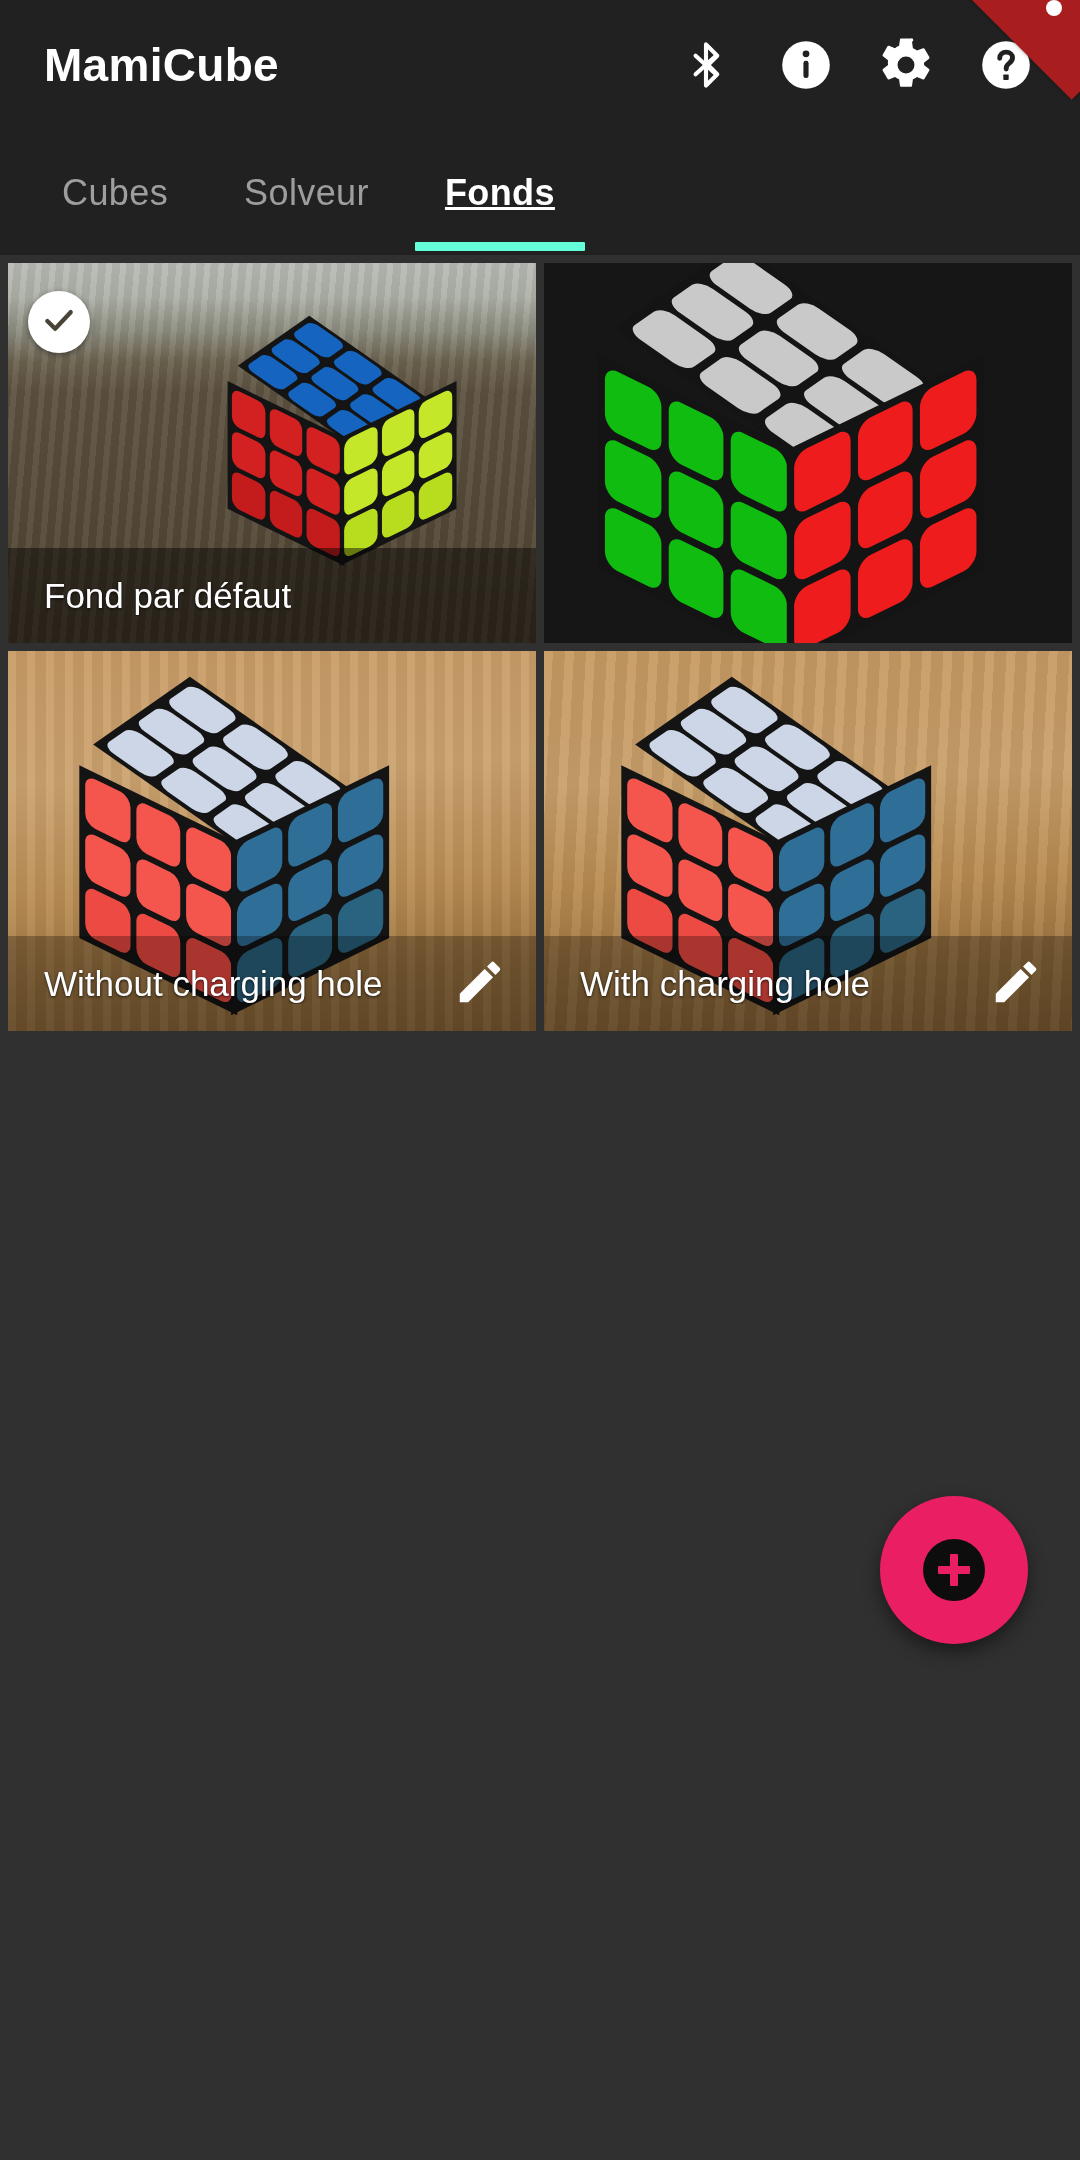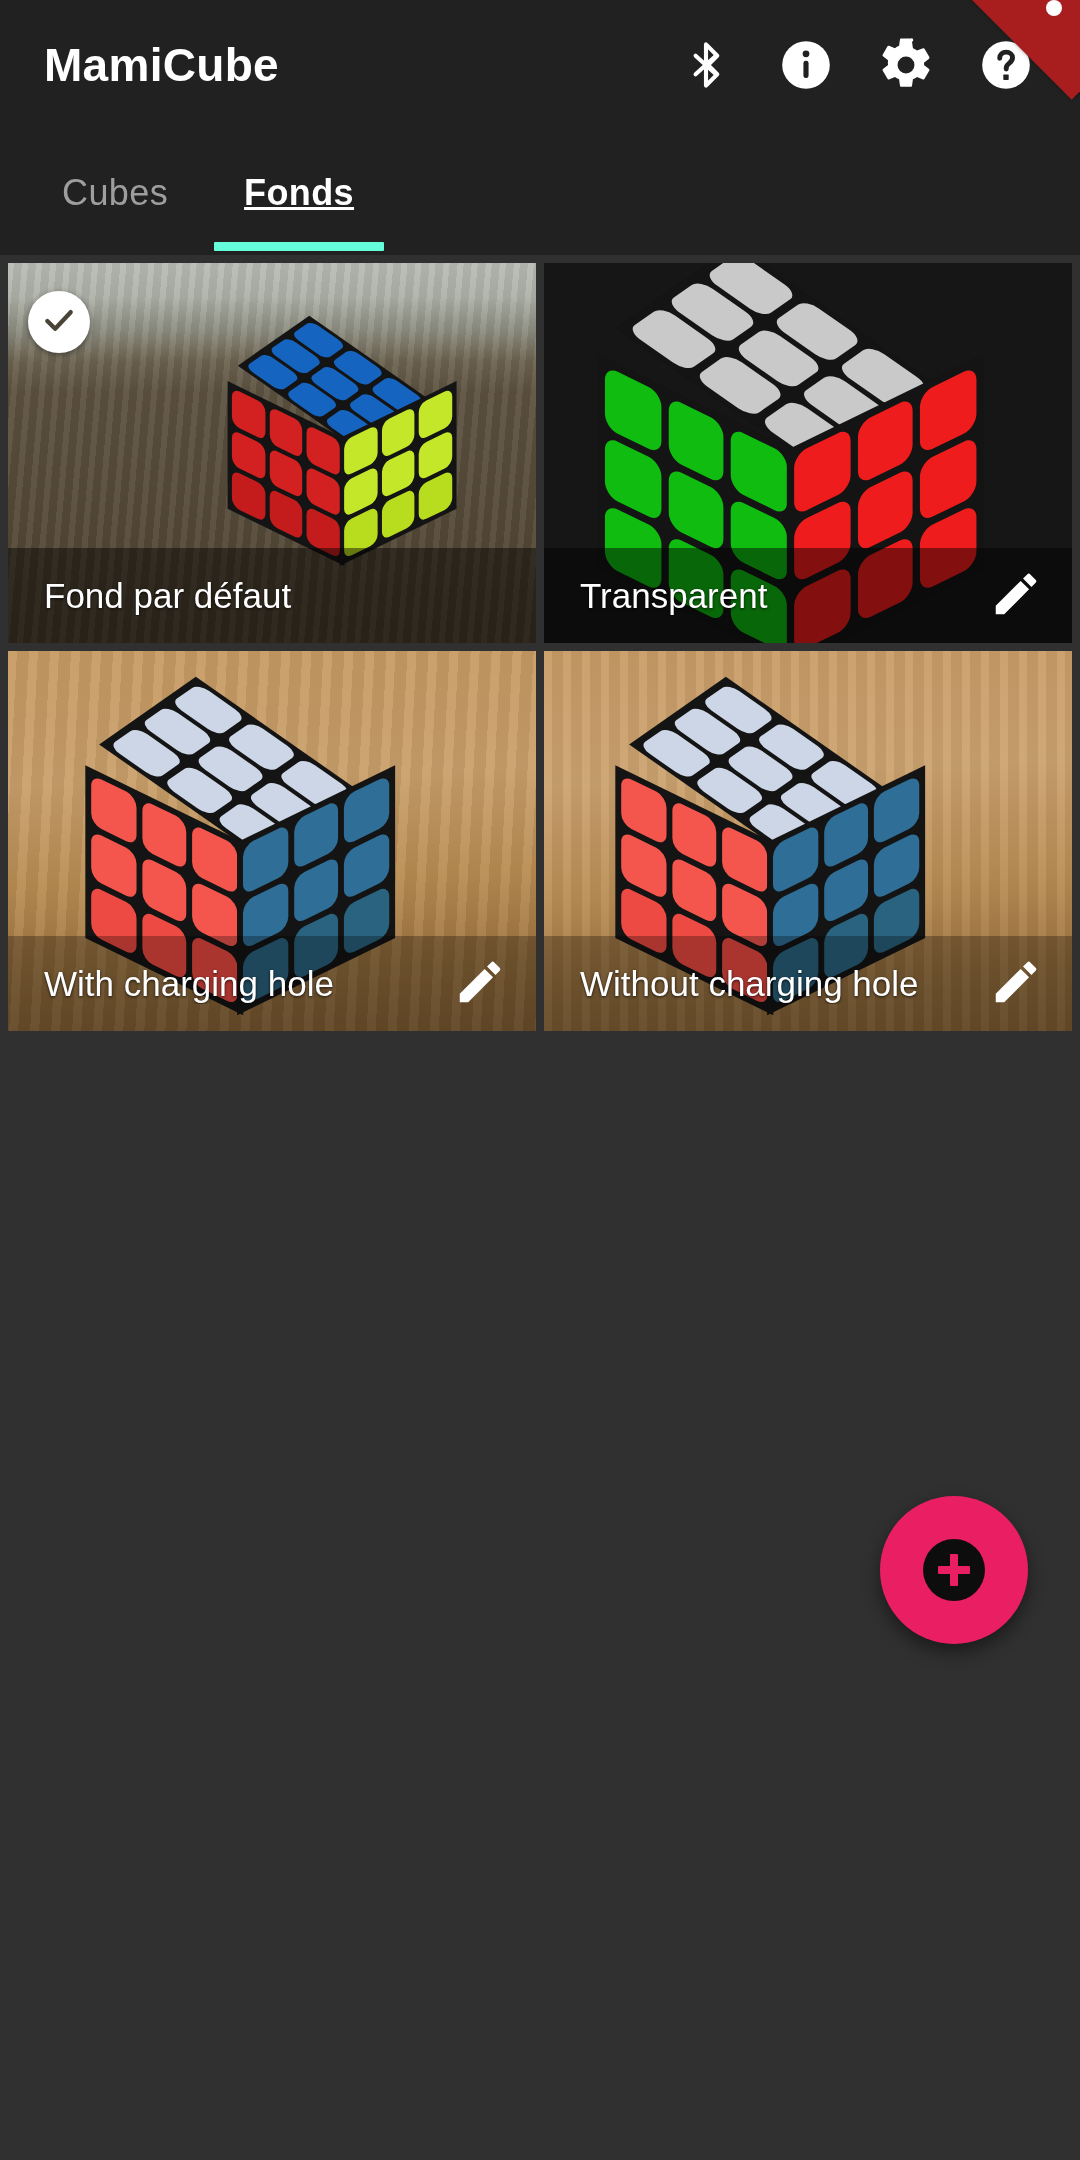--- a/index.html
+++ b/index.html
@@ -341,20 +341,23 @@
     <div class="corner-ribbon"></div>
     <div class="corner-ribbon-dot"></div>
   </div>
 
   <div class="tabbar">
 
     <button class="tab">
       <span class="tab-label">Cubes</span>
     </button>
 
+    <button class="tab">
+      <span class="tab-label">Solveur</span>
+    </button>
 
 
     <button class="tab active">
       <span class="tab-label">Fonds</span>
       <span class="tab-indicator"></span>
     </button>
 
   </div>
 
   <div class="grid">
@@ -450,22 +453,67 @@
                 <i class="sticker" style="background:#ee1c1c"></i>
                 <i class="sticker" style="background:#ee1c1c"></i>
               <i class="sticker" style="background:#ee1c1c"></i>
                 <i class="sticker" style="background:#ee1c1c"></i>
                 <i class="sticker" style="background:#ee1c1c"></i>
             </div>
           </div>
         </div>
       </div>
 
-      <div class="card-label-bar scrim">
-        <span class="card-label">Transparent</span>
+    </div>
+
+    <div class="card">
+      <div class="card-photo">
+        <div class="scene" style="background:
+               repeating-linear-gradient(90deg, rgba(255,255,255,.05) 0 8px, rgba(0,0,0,.05) 8px 19px),
+               linear-gradient(177deg,#c99c66 0%,#cca370 33%,#bb8e55 61%,#9d7541 83%,#8b6637 100%);">
+          <div class="cube" style="left:62px; top:46px; transform:scale(1.38); transform-origin:0 0;">
+            <div class="face top">
+              <i class="sticker" style="background:#ccd6e6"></i>
+                <i class="sticker" style="background:#ccd6e6"></i>
+                <i class="sticker" style="background:#ccd6e6"></i>
+              <i class="sticker" style="background:#ccd6e6"></i>
+                <i class="sticker" style="background:#ccd6e6"></i>
+                <i class="sticker" style="background:#ccd6e6"></i>
+              <i class="sticker" style="background:#ccd6e6"></i>
+                <i class="sticker" style="background:#ccd6e6"></i>
+                <i class="sticker" style="background:#ccd6e6"></i>
+            </div>
+            <div class="face left">
+              <i class="sticker" style="background:#f4564e"></i>
+                <i class="sticker" style="background:#f4564e"></i>
+                <i class="sticker" style="background:#f4564e"></i>
+              <i class="sticker" style="background:#f4564e"></i>
+                <i class="sticker" style="background:#f4564e"></i>
+                <i class="sticker" style="background:#f4564e"></i>
+              <i class="sticker" style="background:#ec4a42"></i>
+                <i class="sticker" style="background:#ec4a42"></i>
+                <i class="sticker" style="background:#ec4a42"></i>
+            </div>
+            <div class="face right">
+              <i class="sticker" style="background:#2f6e96"></i>
+                <i class="sticker" style="background:#2f6e96"></i>
+                <i class="sticker" style="background:#2f6e96"></i>
+              <i class="sticker" style="background:#2f6e96"></i>
+                <i class="sticker" style="background:#2f6e96"></i>
+                <i class="sticker" style="background:#2f6e96"></i>
+              <i class="sticker" style="background:#2a637f"></i>
+                <i class="sticker" style="background:#2a637f"></i>
+                <i class="sticker" style="background:#2a637f"></i>
+            </div>
+          </div>
+        </div>
+      </div>
+
+      <div class="card-label-bar scrim-light">
+        <span class="card-label">Without charging hole</span>
         <button class="edit-btn">
           <span>
             <svg width="54" height="54" viewBox="0 0 24 24">
               <path fill="#ffffff" d="M3 17.25V21h3.75L17.81 9.94l-3.75-3.75L3 17.25zM20.71 7.04a1 1 0 0 0 0-1.41l-2.34-2.34a1 1 0 0 0-1.41 0l-1.83 1.83 3.75 3.75 1.83-1.83z"></path>
             </svg>
           </span>
         </button>
       </div>
     </div>
 
@@ -517,75 +565,20 @@
         <button class="edit-btn">
           <span>
             <svg width="54" height="54" viewBox="0 0 24 24">
               <path fill="#ffffff" d="M3 17.25V21h3.75L17.81 9.94l-3.75-3.75L3 17.25zM20.71 7.04a1 1 0 0 0 0-1.41l-2.34-2.34a1 1 0 0 0-1.41 0l-1.83 1.83 3.75 3.75 1.83-1.83z"></path>
             </svg>
           </span>
         </button>
       </div>
     </div>
 
-    <div class="card">
-      <div class="card-photo">
-        <div class="scene" style="background:
-               repeating-linear-gradient(90deg, rgba(255,255,255,.05) 0 8px, rgba(0,0,0,.05) 8px 19px),
-               linear-gradient(177deg,#c99c66 0%,#cca370 33%,#bb8e55 61%,#9d7541 83%,#8b6637 100%);">
-          <div class="cube" style="left:62px; top:46px; transform:scale(1.38); transform-origin:0 0;">
-            <div class="face top">
-              <i class="sticker" style="background:#ccd6e6"></i>
-                <i class="sticker" style="background:#ccd6e6"></i>
-                <i class="sticker" style="background:#ccd6e6"></i>
-              <i class="sticker" style="background:#ccd6e6"></i>
-                <i class="sticker" style="background:#ccd6e6"></i>
-                <i class="sticker" style="background:#ccd6e6"></i>
-              <i class="sticker" style="background:#ccd6e6"></i>
-                <i class="sticker" style="background:#ccd6e6"></i>
-                <i class="sticker" style="background:#ccd6e6"></i>
-            </div>
-            <div class="face left">
-              <i class="sticker" style="background:#f4564e"></i>
-                <i class="sticker" style="background:#f4564e"></i>
-                <i class="sticker" style="background:#f4564e"></i>
-              <i class="sticker" style="background:#f4564e"></i>
-                <i class="sticker" style="background:#f4564e"></i>
-                <i class="sticker" style="background:#f4564e"></i>
-              <i class="sticker" style="background:#ec4a42"></i>
-                <i class="sticker" style="background:#ec4a42"></i>
-                <i class="sticker" style="background:#ec4a42"></i>
-            </div>
-            <div class="face right">
-              <i class="sticker" style="background:#2f6e96"></i>
-                <i class="sticker" style="background:#2f6e96"></i>
-                <i class="sticker" style="background:#2f6e96"></i>
-              <i class="sticker" style="background:#2f6e96"></i>
-                <i class="sticker" style="background:#2f6e96"></i>
-                <i class="sticker" style="background:#2f6e96"></i>
-              <i class="sticker" style="background:#2a637f"></i>
-                <i class="sticker" style="background:#2a637f"></i>
-                <i class="sticker" style="background:#2a637f"></i>
-            </div>
-          </div>
-        </div>
-      </div>
-
-      <div class="card-label-bar scrim-light">
-        <span class="card-label">Without charging hole</span>
-        <button class="edit-btn">
-          <span>
-            <svg width="54" height="54" viewBox="0 0 24 24">
-              <path fill="#ffffff" d="M3 17.25V21h3.75L17.81 9.94l-3.75-3.75L3 17.25zM20.71 7.04a1 1 0 0 0 0-1.41l-2.34-2.34a1 1 0 0 0-1.41 0l-1.83 1.83 3.75 3.75 1.83-1.83z"></path>
-            </svg>
-          </span>
-        </button>
-      </div>
-    </div>
-
   </div>
 
   <button class="fab">
     <span class="fab-inner">
       <span class="fab-plus"></span>
     </span>
   </button>
 
 </div>
 

